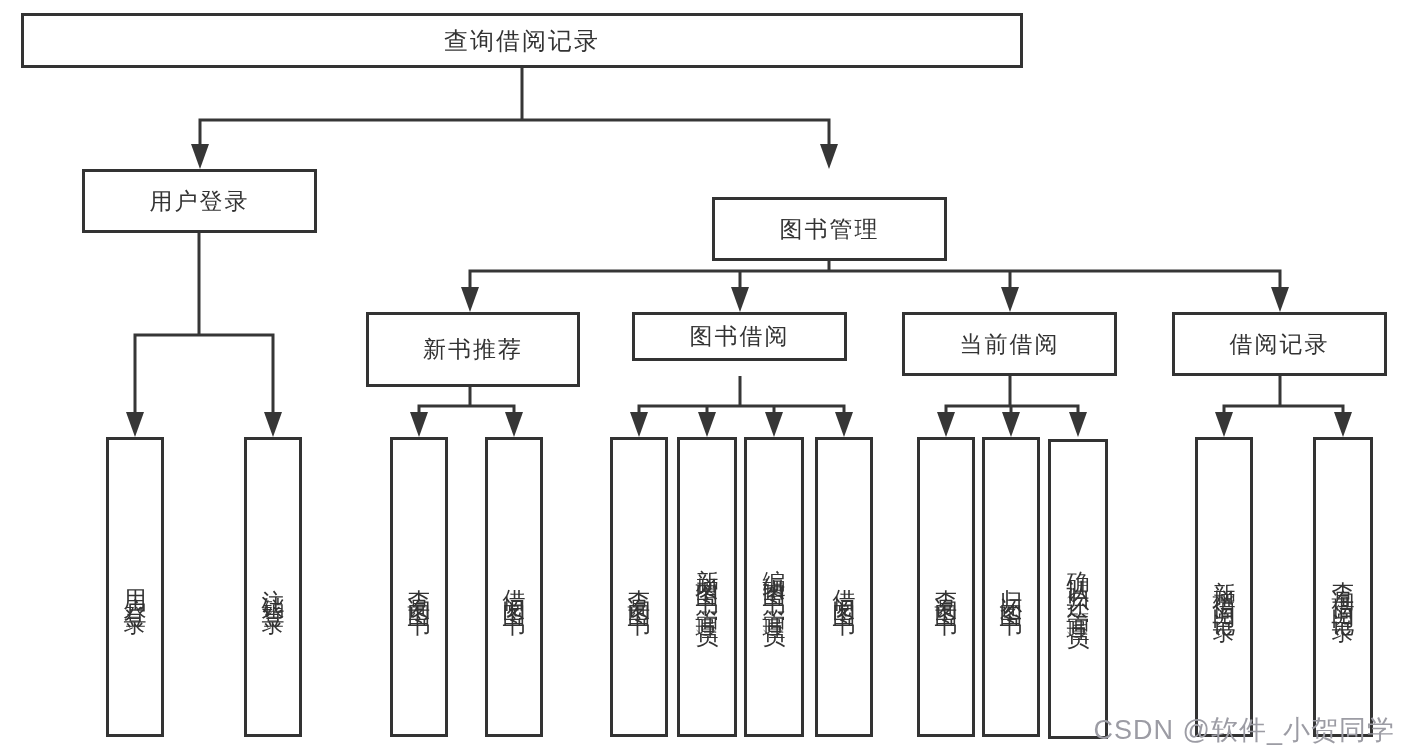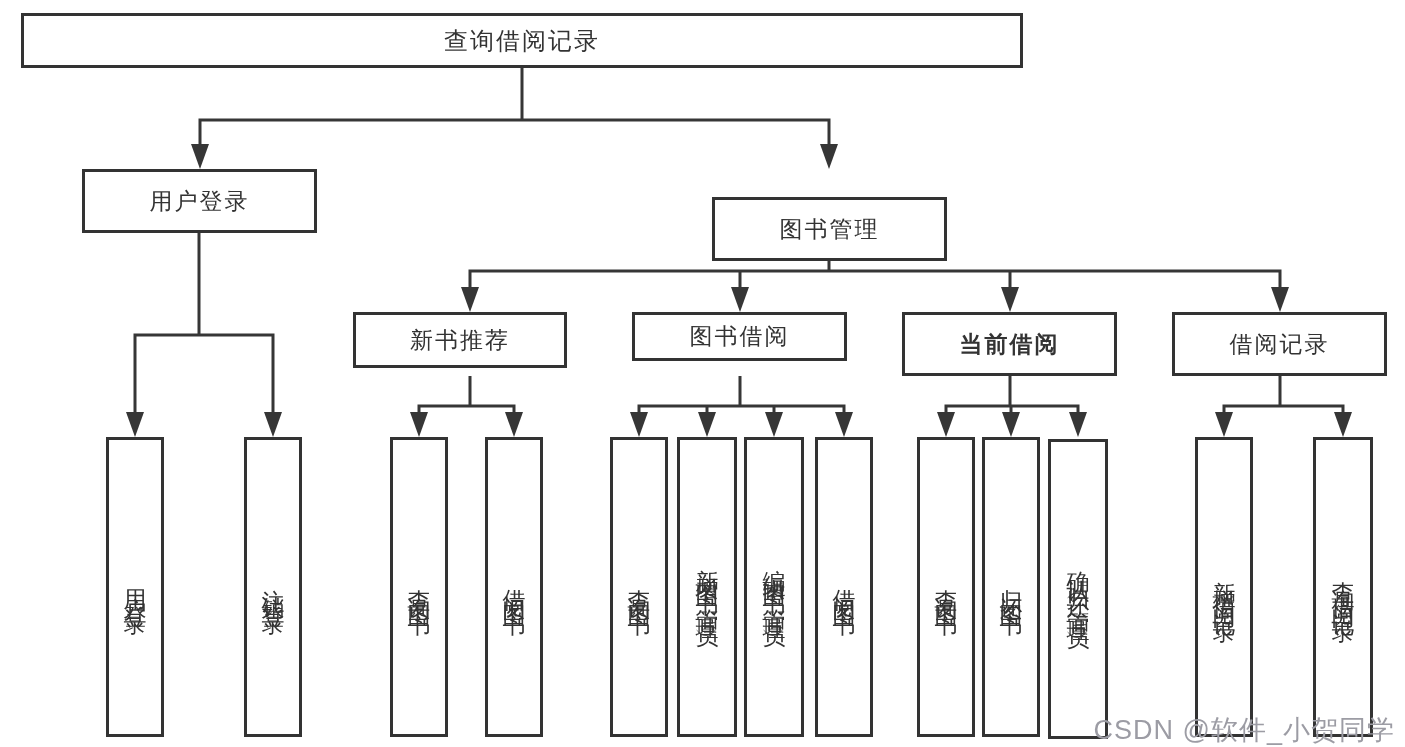--- a/index.html
+++ b/index.html
@@ -112,27 +112,27 @@
     <span>查询借阅记录</span>
   </div>
 
   <div class="hnode" style="left:82px; top:169px; width:235px; height:64px;">
     <span>用户登录</span>
   </div>
   <div class="hnode" style="left:712px; top:169px; width:235px; height:64px;margin-top:28px;">
     <span>图书管理</span>
   </div>
 
-  <div class="hnode" style="left:353px; top:312px; width:214px; height:56px;">
+  <div class="hnode" style="left:366px; top:312px; width:214px; height:75px;">
     <span>新书推荐</span>
   </div>
   <div class="hnode" style="left:632px; top:312px; width:215px; height:49px;">
     <span>图书借阅</span>
   </div>
-  <div class="hnode" style="left:902px; top:312px; width:215px; height:64px;font-weight:bold;">
+  <div class="hnode" style="left:902px; top:312px; width:215px; height:64px;">
     <span>当前借阅</span>
   </div>
   <div class="hnode" style="left:1172px; top:312px; width:215px; height:64px;">
     <span>借阅记录</span>
   </div>
 
   <div class="vnode" style="left:106px; top:437px; width:58px; height:300px;">
     <span class="vtext">用户登录</span>
   </div>
   <div class="vnode" style="left:244px; top:437px; width:58px; height:300px;">

